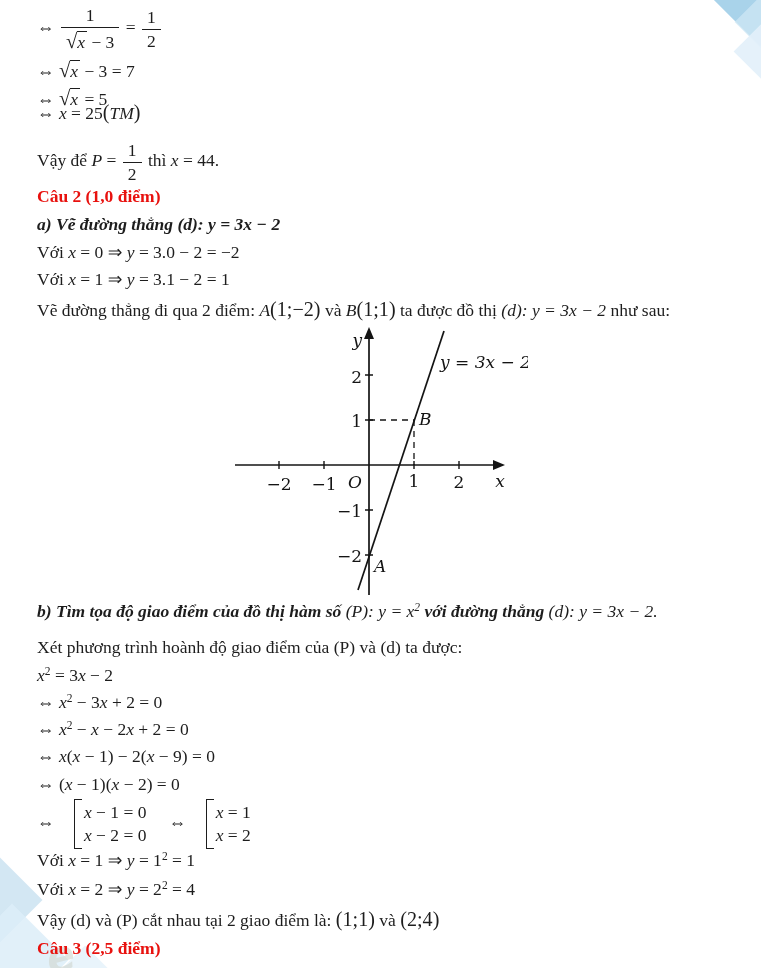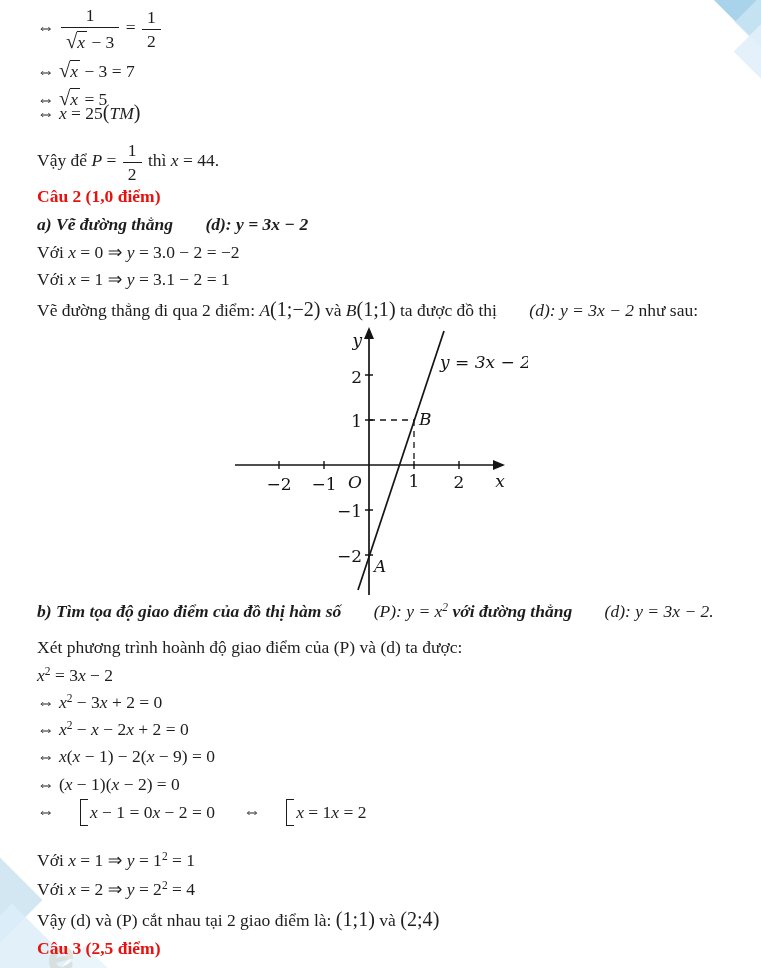--- a/index.html
+++ b/index.html
@@ -1,35 +1,35 @@
 <!DOCTYPE html>
 <html><head>
 <meta charset="utf-8">
 <style>
   html,body{margin:0;padding:0;background:#fff;}
   .page{position:relative;width:761px;height:968px;background:#fff;overflow:hidden;
         font-family:"Liberation Serif",serif;font-size:17.5px;color:var(--ink,#1d1d1d);}
   .ln{position:absolute;left:37px;white-space:pre;line-height:1.25;}
   .v{font-style:italic;}
-  .m{font-style:italic;margin-left:28px;}
+  .m{font-style:italic;}
   .sup{font-size:11.5px;vertical-align:6px;font-style:italic;}
   .supn{font-size:11.5px;vertical-align:6px;}
   .hdr{font-weight:bold;color:var(--red,#e8110e);font-family:Liberation Serif, serif;}
   .bi{font-weight:bold;font-style:italic;}
   .bigp{font-size:1.15em;}
   
   .frac{display:inline-block;vertical-align:middle;text-align:center;line-height:1.08;margin:0 2px;}
   .fn{display:block;padding:0 5px 2px;border-bottom:1.4px solid var(--ink,#1d1d1d);}
   .fd{display:block;padding:2px 5px 0;}
   
   .rg{font-size:1.18em;}
   .rc{border-top:1.4px solid var(--ink,#1d1d1d);font-style:italic;padding:0 2px 0 0;}
   
-  .cases{display:inline-flex;flex-direction:row;vertical-align:middle;position:relative;
-         padding:2px 3px 2px 10px;margin:0 21px;}
+  .cases{display:inline-flex;flex-direction:column;vertical-align:middle;position:relative;
+         padding:2px 3px 2px 10px;margin:0 15px;}
   .cases::before{content:"";position:absolute;left:0;top:0;bottom:0;width:7px;
          border:1.7px solid var(--ink,#1d1d1d);border-right:none;}
   .cr{white-space:pre;line-height:1.32;}
   
   .graph{position:absolute;left:228px;top:324px;}
   .graph text{font-family:"DejaVu Serif","Liberation Serif",serif;font-size:17px;fill:#141414;}
   .graph .it{font-style:italic;}
   .graph line,.graph path{stroke:#141414;fill:none;}
   
   .deco{position:absolute;transform:rotate(45deg);}

